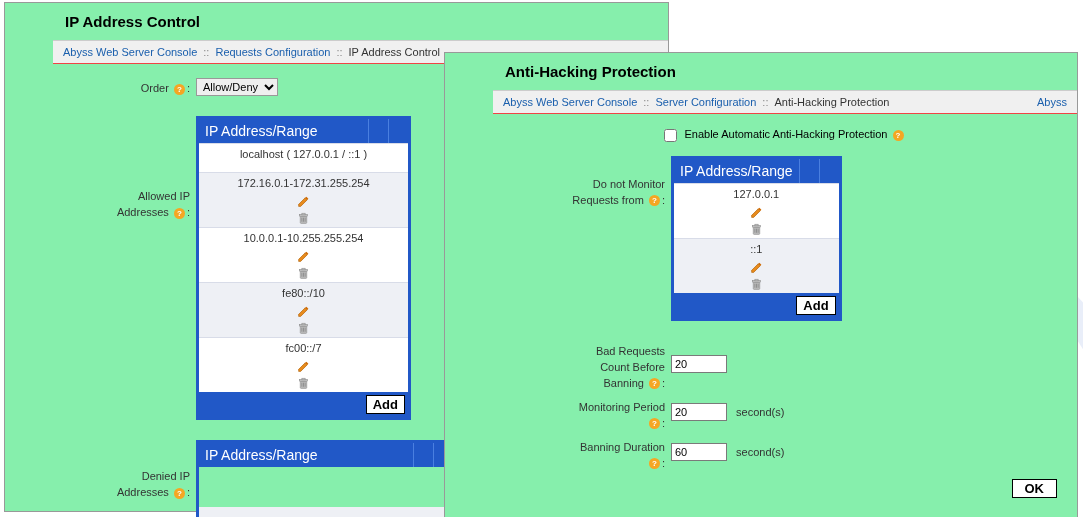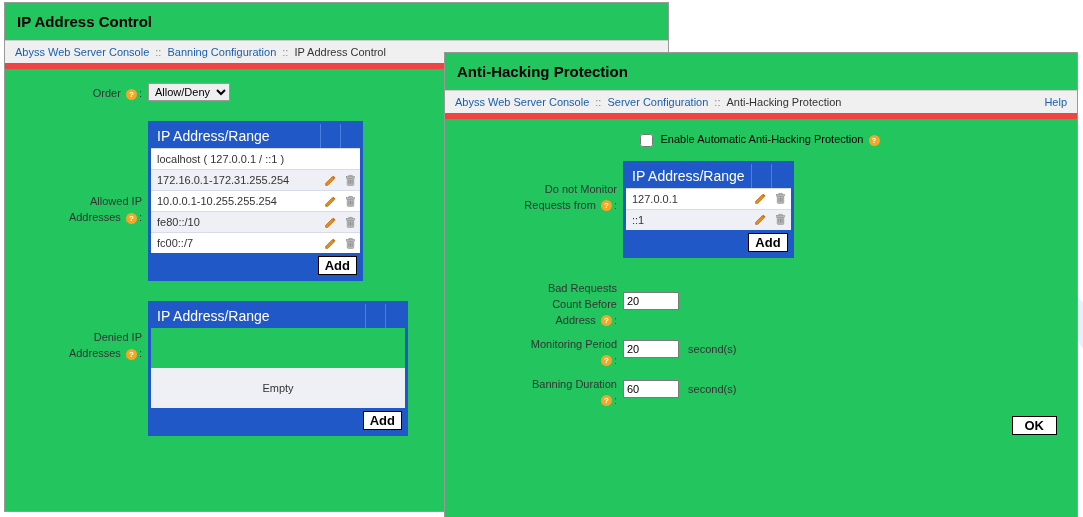--- a/index.html
+++ b/index.html
@@ -1,44 +1,44 @@
 <!DOCTYPE html>
 <html><head>
 <meta charset="utf-8">
 <style>
   * { box-sizing: border-box; margin: 0; padding: 0; }
   body { font-family: Verdana, Geneva, sans-serif; font-size: 11px; background: #fff; color: #000; position: relative; width: 1083px; height: 517px; overflow: hidden; }
   
-  .panel { position: absolute; background: #22c55e; border: 1px solid #999; }
+  .panel { position: absolute; background: #86efac; border: 1px solid #999; padding-left: 48px; }
   .panel-1 { left: 4px; top: 2px; width: 665px; height: 510px; }
   .panel-2 { left: 444px; top: 52px; width: 634px; height: 482px; }
   
   .panel-title { font-size: 15px; font-weight: bold; padding: 10px 12px 10px 12px; border-bottom: 1px solid #ccc; }
-  .breadcrumb { background: #f0f0f0; border-bottom: 6px solid #ef4444; padding: 5px 10px; font-size: 11px; display: flex; align-items: center; justify-content: space-between; }
+  .breadcrumb { background: #f0f0f0; border-bottom: 1px solid #ef4444; padding: 5px 10px; font-size: 11px; display: flex; align-items: center; justify-content: space-between; }
   .breadcrumb-left { display: flex; align-items: center; gap: 4px; flex-wrap: wrap; }
   .bc-link { color: #1a5fad; text-decoration: none; cursor: pointer; }
   .bc-sep { color: #888; margin: 0 2px; }
   .bc-current { color: #333; }
   .help-link { color: #1a5fad; cursor: pointer; }
   
   .content { padding: 14px 18px; }
   
   .form-row { display: flex; align-items: flex-start; margin-bottom: 6px; }
   .form-label { width: 125px; text-align: right; padding-right: 6px; color: #333; line-height: 16px; padding-top: 2px; }
   .form-label-2 { width: 160px; }
   .form-value { flex: 1; }
   .help-icon { display: inline-block; width: 11px; height: 11px; border-radius: 50%; background: #f5a623; color: #fff; font-size: 8px; font-weight: bold; text-align: center; line-height: 11px; vertical-align: middle; margin: 0 2px; cursor: pointer; }
   
   select { font-family: inherit; font-size: 11px; border: 1px solid #999; background: #efefef; padding: 1px 2px; }
   
   .ip-table { border: 3px solid #2158c7; display: inline-block; min-width: 250px; }
   .ip-table-header { background: #2158c7; color: #fff; display: flex; font-size: 14px; font-weight: normal; }
   .ip-th-main { flex: 1; padding: 4px 6px; text-align: left; }
   .ip-th-icon { width: 20px; border-left: 1px solid #4a7fe0; }
-  .ip-row { display: flex; align-items: center; background: #eef0f5; border-top: 1px solid #d8dce8; }
+  .ip-row { display: flex; align-items: center; background: #eef0f5; border-top: 1px solid #d8dce8; flex-direction: column; }
   .ip-row:nth-child(odd) { background: #fff; }
   .ip-cell-main { flex: 1; padding: 4px 6px; color: #333; }
   .ip-cell-icon { width: 20px; display: flex; align-items: center; justify-content: center; padding: 2px 0; }
   .ip-row-empty { text-align: center; padding: 14px 6px; color: #333; background: #eef0f5; margin-top: 40px; }
   .ip-footer { background: #2158c7; padding: 3px; text-align: right; }
   
   .btn { font-family: inherit; font-size: 13px; font-weight: bold; border: 1px solid #000; background: #fff; padding: 1px 6px; cursor: pointer; }
   .btn-ok { padding: 1px 12px; }
   
   .icon-btn { cursor: pointer; display: inline-flex; }
@@ -61,21 +61,21 @@
 </style>
 </head>
 <body>
 
 <div class="panel panel-1">
   <div class="panel-title">IP Address Control</div>
   <div class="breadcrumb">
     <div class="breadcrumb-left">
       <span class="bc-link">Abyss Web Server Console</span>
       <span class="bc-sep">::</span>
-      <span class="bc-link">Banning Configuration</span>
+      <span class="bc-link">Requests Configuration</span>
       <span class="bc-sep">::</span>
       <span class="bc-current">IP Address Control</span>
     </div>
   </div>
   <div class="content">
 
     <div class="form-row">
       <div class="form-label">
         <span>Order</span>
         <span class="help-icon">?</span>:
@@ -242,21 +242,21 @@
     </div>
   <div class="panel-title">Anti-Hacking Protection</div>
   <div class="breadcrumb">
     <div class="breadcrumb-left">
       <span class="bc-link">Abyss Web Server Console</span>
       <span class="bc-sep">::</span>
       <span class="bc-link">Server Configuration</span>
       <span class="bc-sep">::</span>
       <span class="bc-current">Anti-Hacking Protection</span>
     </div>
-    <span class="help-link">Help</span>
+    <span class="help-link">Abyss</span>
   </div>
   <div class="content">
 
     <div class="center-row">
       <label>
         <input type="checkbox" style="">
         <span>Enable Automatic Anti-Hacking Protection</span>
         <span class="help-icon">?</span>
       </label>
     </div>
@@ -328,21 +328,21 @@
         </div>
       </div>
     </div>
 
     <div class="spacer-row"></div>
 
     <div class="form-row">
       <div class="form-label form-label-2">
         <span>Bad Requests</span><br>
         <span>Count Before</span><br>
-        <span>Address</span>
+        <span>Banning</span>
         <span class="help-icon">?</span>:
       </div>
       <div class="form-value" style="padding-top:14px">
         <input type="text" value="20" style="">
       </div>
     </div>
 
     <div class="form-row">
       <div class="form-label form-label-2">
         <span>Monitoring Period</span><br>

